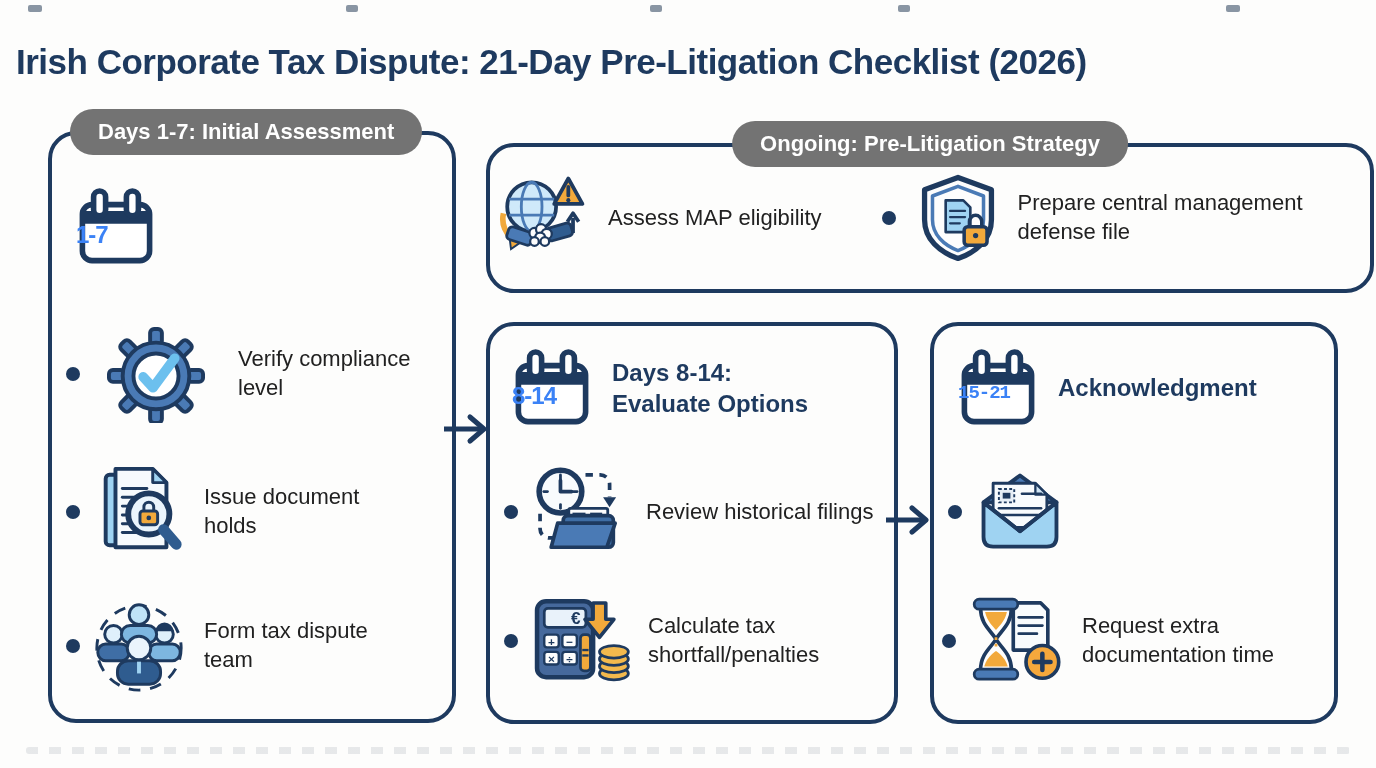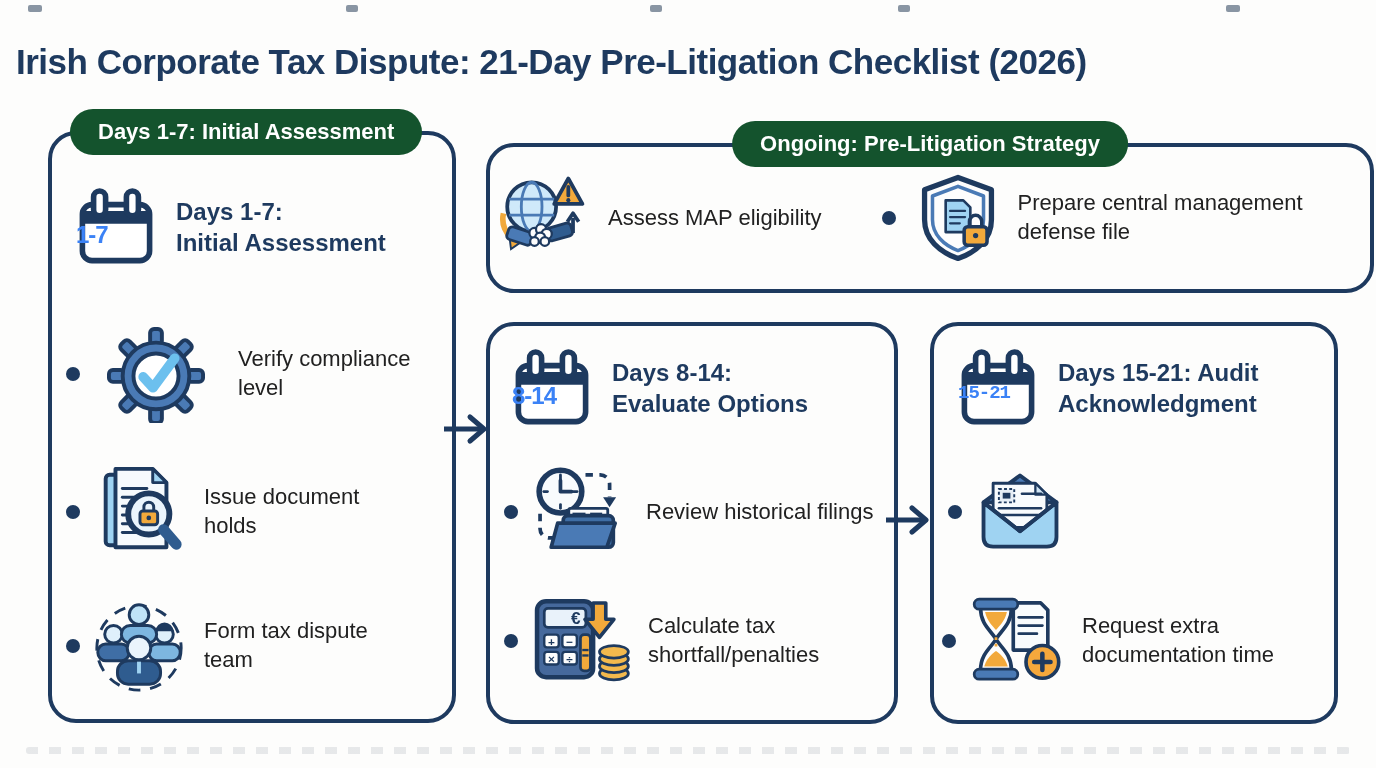--- a/index.html
+++ b/index.html
@@ -23,21 +23,21 @@
   .panel-phase1{left:48px;top:131px;width:400px;height:584px;}
   .panel-ongoing{left:486px;top:143px;width:844px;height:142px;padding-left:36px;}
   .panel-ongoing::after{
     content:"";position:absolute;inset:-4px;border:4px solid #1e3a5f;
     border-radius:30px;transform:translate(-5px,9px);z-index:-1;
   }
   .panel-phase2{left:486px;top:322px;width:404px;height:394px;}
   .panel-phase3{left:930px;top:322px;width:400px;height:394px;}
   .pill{
     position:absolute;top:-26px;height:46px;line-height:46px;
-    background:#14532d;color:#fff;border-radius:26px;
+    background:#737373;color:#fff;border-radius:26px;
     font-size:22px;font-weight:bold;padding:0 28px;white-space:nowrap;
   }
   .pill-left{left:18px;}
   .pill-center{left:50%;transform:translateX(-50%);}
   
   .row{position:absolute;display:flex;align-items:center;}
   .phase-head .cal{flex:0 0 auto;}
   .phase-heading{
     font-size:24px;font-weight:bold;color:#1e3a5f;line-height:1.3;margin-left:20px;
   }
@@ -88,24 +88,20 @@
 
     <div class="row phase-head" style="left:24px;top:52px;width:360px;">
       <div class="cal">
         <svg width="80" height="80" viewBox="0 0 100 100">
           <rect x="8" y="22" width="84" height="70" rx="12" fill="#fff" stroke="#1e3a5f" stroke-width="7"></rect>
           <path d="M10 30 h80 v16 h-80 z" fill="#1e3a5f"></path>
           <rect x="22" y="5" width="15" height="31" rx="7.5" fill="#fff" stroke="#1e3a5f" stroke-width="7"></rect>
           <rect x="63" y="5" width="15" height="31" rx="7.5" fill="#fff" stroke="#1e3a5f" stroke-width="7"></rect>
         </svg>
         <div class="cal-num">1-7</div>
-      </div>
-      <div class="phase-heading">
-        <div>Days 1-7:</div>
-        <div>Initial Assessment</div>
       </div>
     </div>
 
     <div class="row" style="left:14px;top:190px;width:380px;gap:17px;">
       <div class="bullet"></div>
       <div class="icon-box">
         <svg width="98" height="98" viewBox="0 0 100 100">
           <g fill="#4a7ab5" stroke="#1e3a5f" stroke-width="4">
             <rect x="44" y="4" width="12" height="16" rx="4"></rect>
             <rect x="44" y="4" width="12" height="16" rx="4" transform="rotate(45 50 52)"></rect>
@@ -305,21 +301,20 @@
       <div class="cal">
         <svg width="80" height="80" viewBox="0 0 100 100">
           <rect x="8" y="22" width="84" height="70" rx="12" fill="#fff" stroke="#1e3a5f" stroke-width="7"></rect>
           <path d="M10 30 h80 v16 h-80 z" fill="#1e3a5f"></path>
           <rect x="22" y="5" width="15" height="31" rx="7.5" fill="#fff" stroke="#1e3a5f" stroke-width="7"></rect>
           <rect x="63" y="5" width="15" height="31" rx="7.5" fill="#fff" stroke="#1e3a5f" stroke-width="7"></rect>
         </svg>
         <div class="cal-num small">15-21</div>
       </div>
       <div class="phase-heading">
-        <div>Days 15-21: Audit</div>
         <div>Acknowledgment</div>
       </div>
     </div>
 
     <div class="row" style="left:14px;top:138px;width:382px;">
       <div class="bullet"></div>
       <div class="icon-box">
         <svg width="96" height="96" viewBox="0 0 100 100">
           <path d="M12,40 L50,12 L88,40 Z" fill="#4a7ab5" stroke="#1e3a5f" stroke-width="4" stroke-linejoin="round"></path>
           <path d="M22,20 h44 l12,12 v34 h-56 z" fill="#f8fbfd" stroke="#1e3a5f" stroke-width="3" stroke-linejoin="round"></path>

